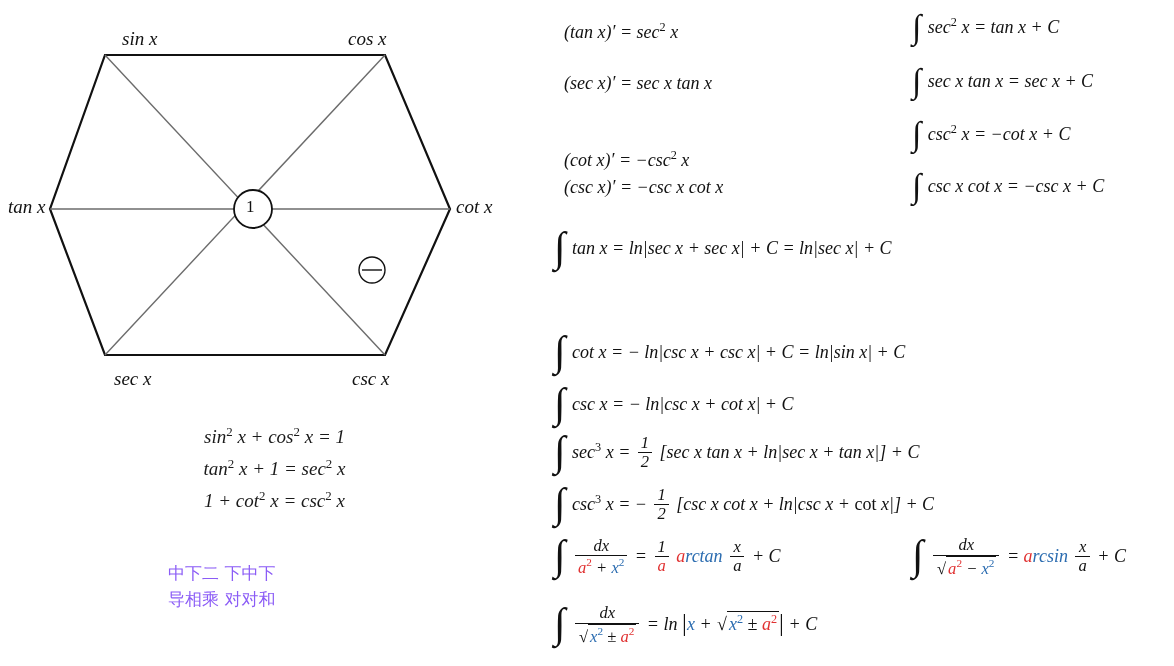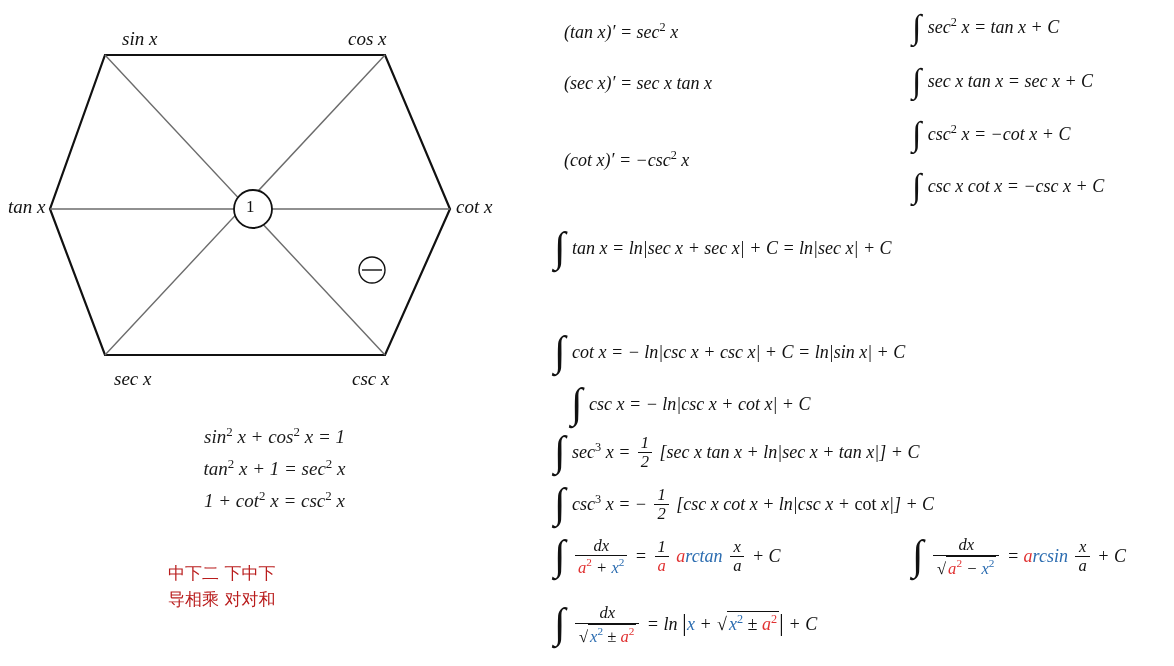--- a/index.html
+++ b/index.html
@@ -68,21 +68,21 @@
   .identities div { margin: 2px 0; padding-left: 9px; }
 
   .cn-note {
     position: absolute;
     left: 168px;
     top: 560px;
     font-family: "DejaVu Sans", sans-serif;
     font-style: normal;
     font-size: 17px;
     line-height: 1.55;
-    color: #b91c1c;
+    color: #8b5cf6;
   }
 
   
   .right-panel {
     position: absolute;
     left: 540px;
     top: 0;
     width: 634px;
     height: 666px;
   }
@@ -211,41 +211,44 @@
 
     <div class="formula" style="left:24px; top:20px;">
       (<span>tan x</span>)′ = <span>sec</span><span class="supn">2</span> <span>x</span>
     </div>
     <div class="formula" style="left:24px; top:73px;">
       (<span>sec x</span>)′ = <span>sec x tan x</span>
     </div>
     <div class="formula" style="left:24px; top:132px;margin-top:16px;">
       (<span>cot x</span>)′ = −<span>csc</span><span class="supn">2</span> <span>x</span>
     </div>
+    <div class="formula" style="left:24px; top:177px;">
+      (<span>csc x</span>)′ = −<span>csc x cot x</span>
+    </div>
 
     <div class="formula" style="left:372px; top:12px;">
       <span class="intsym">∫</span> <span>sec</span><span class="supn">2</span> <span>x</span> = <span>tan x</span> + <span>C</span>
     </div>
     <div class="formula" style="left:372px; top:66px;">
       <span class="intsym">∫</span> <span>sec x tan x</span> = <span>sec x</span> + <span>C</span>
     </div>
     <div class="formula" style="left:372px; top:119px;">
       <span class="intsym">∫</span> <span>csc</span><span class="supn">2</span> <span>x</span> = −<span>cot x</span> + <span>C</span>
     </div>
     <div class="formula" style="left:372px; top:171px;">
       <span class="intsym">∫</span> <span>csc x cot x</span> = −<span>csc x</span> + <span>C</span>
     </div>
 
     <div class="formula" style="left:14px; top:228px;">
       <span class="intsym tall">∫</span> <span>tan x</span> = <span>ln</span>|<span>sec x</span> + <span>sec x</span>| + <span>C</span> = <span>ln</span>|<span>sec x</span>| + <span>C</span>
     </div>
     <div class="formula" style="left:14px; top:332px;">
       <span class="intsym tall">∫</span> <span>cot x</span> = − <span>ln</span>|<span>csc x</span> + <span>csc x</span>| + <span>C</span> = <span>ln</span>|<span>sin x</span>| + <span>C</span>
     </div>
-    <div class="formula" style="left:14px; top:384px;margin-left:17px;">
+    <div class="formula" style="left:14px; top:384px;">
       <span class="intsym tall">∫</span> <span>csc x</span> = − <span>ln</span>|<span>csc x</span> + <span>cot x</span>| + <span>C</span>
     </div>
     <div class="formula" style="left:14px; top:432px;">
       <span class="intsym tall">∫</span> <span>sec</span><span class="supn">3</span> <span>x</span> =
       <span class="frac"><span class="num">1</span><span class="den">2</span></span>
       [<span>sec x tan x</span> + <span>ln</span>|<span>sec x</span> + <span>tan x</span>|] + <span>C</span>
     </div>
     <div class="formula" style="left:14px; top:484px;">
       <span class="intsym tall">∫</span> <span>csc</span><span class="supn">3</span> <span>x</span> = −
       <span class="frac"><span class="num">1</span><span class="den">2</span></span>

